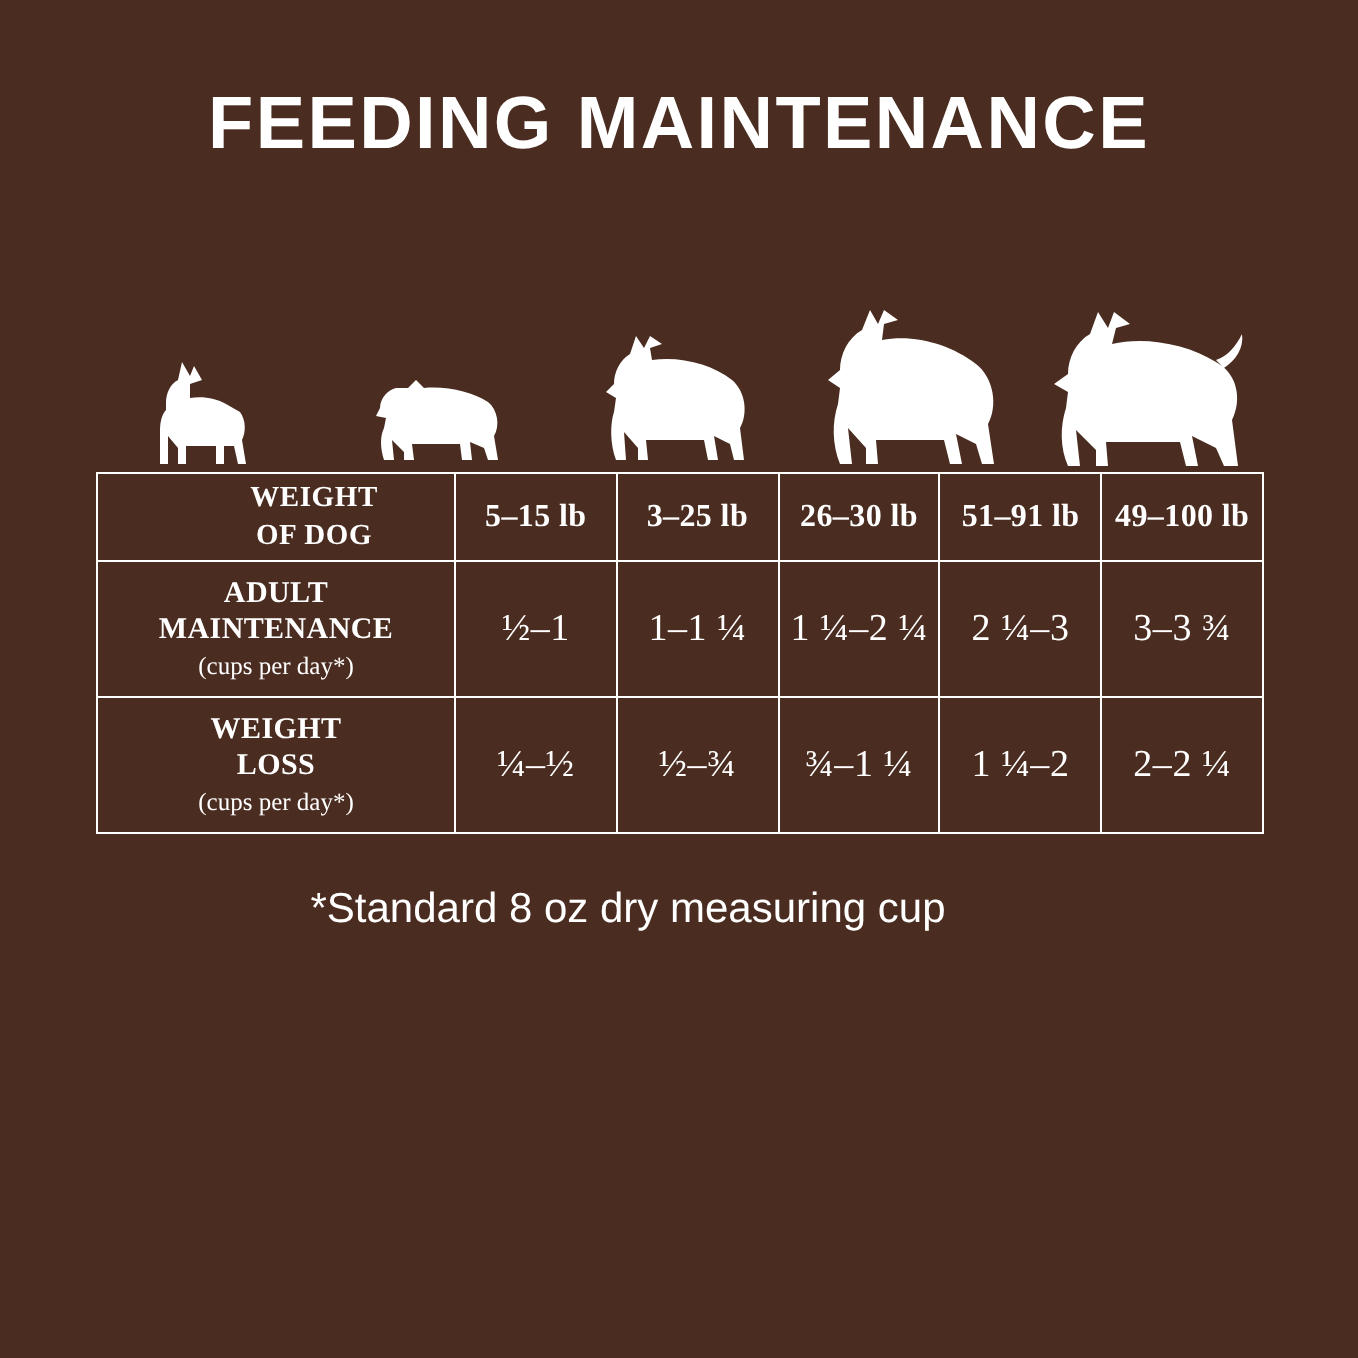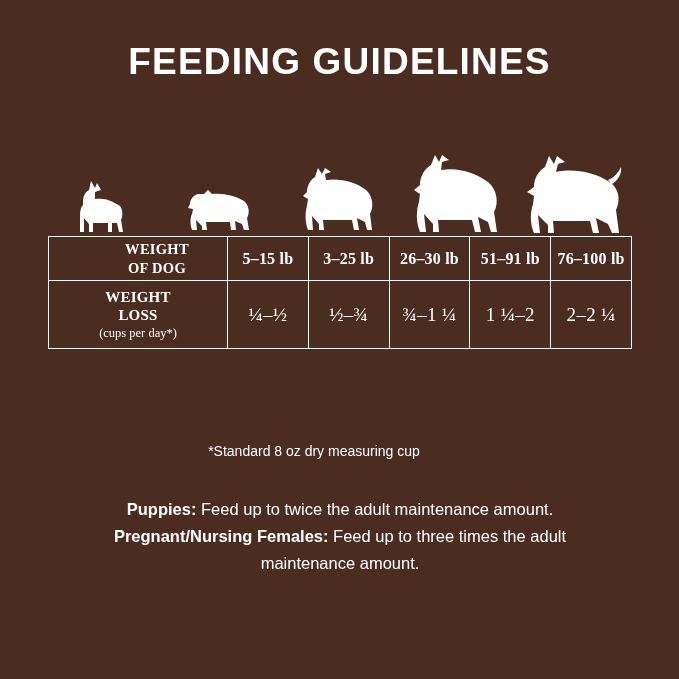--- a/index.html
+++ b/index.html
@@ -99,40 +99,40 @@
   .amount {
     font-size: 19px;
     letter-spacing: .3px;
   }
   .footnote {
     position: absolute;
     left: 0;
     top: 443px;
     width: 628px;
     text-align: center;
-    font-size: 14px;
+    font-size: 21px;
   }
   .notes {
     position: absolute;
     left: 60px;
     top: 497px;
     width: 560px;
     text-align: center;
     font-size: 16.5px;
     line-height: 1.5;
   }
   .notes b { font-weight: bold; }
   .notes p { margin: 0 0 2px 0; }
 </style>
 </head>
 <body>
 
 <div class="page">
 
-  <div class="title">FEEDING GUIDELINES</div>
+  <div class="title">FEEDING MAINTENANCE</div>
 
   <div class="dogs-row">
 
     <div class="dog-cell">
       <span>
         <svg width="62" height="58" viewBox="0 0 62 58" fill="#ffffff">
           <path d="M20 8 L16 1 L14 10 C10 12 8 17 8 21 L8 25 C6 27 5 31 5 35 L5 52 L9 52 L9 38 L14 44 L14 52 L18 52 L18 43 L33 43 L33 52 L37 52 L37 43 L42 43 L44 52 L48 52 L46 40 C48 36 48 30 45 26 L38 22 C33 19 26 18 20 19 L20 12 L26 10 L22 3 Z"></path>
         </svg>
       </span>
     </div>
@@ -176,41 +176,48 @@
       <tbody>
           <tr class="hdr-row">
         <th class="col-label hdr-label">
           <span>WEIGHT</span><br>
           <span>OF DOG</span>
         </th>
         <th class="hdr-weight">5–15 lb</th>
         <th class="hdr-weight">3–25 lb</th>
         <th class="hdr-weight">26–30 lb</th>
         <th class="hdr-weight">51–91 lb</th>
-        <th class="hdr-weight">76–100 lb</th>
+        <th class="hdr-weight">49–100 lb</th>
       </tr>
 
+      <tr class="body-row">
+        <td class="col-label row-label">
+          <span>ADULT</span><br>
+          <span>MAINTENANCE</span>
+          <span class="sub">(cups per day*)</span>
+        </td>
+        <td class="amount">½–1</td>
+        <td class="amount">1–1 ¼</td>
+        <td class="amount">1 ¼–2 ¼</td>
+        <td class="amount">2 ¼–3</td>
+        <td class="amount">3–3 ¾</td>
+      </tr>
 
       <tr class="body-row">
         <td class="col-label row-label">
           <span>WEIGHT</span><br>
           <span>LOSS</span>
           <span class="sub">(cups per day*)</span>
         </td>
         <td class="amount">¼–½</td>
         <td class="amount">½–¾</td>
         <td class="amount">¾–1 ¼</td>
         <td class="amount">1 ¼–2</td>
         <td class="amount">2–2 ¼</td>
       </tr>
     </tbody>
       </table>
   </div>
 
   <div class="footnote">*Standard 8 oz dry measuring cup</div>
 
-  <div class="notes">
-    <p><b>Puppies:</b><span> Feed up to twice the adult maintenance amount.</span></p>
-    <p><b>Pregnant/Nursing Females:</b><span> Feed up to three times the adult</span></p>
-    <p>maintenance amount.</p>
-  </div>
 
 </div>
 
 </body></html>

